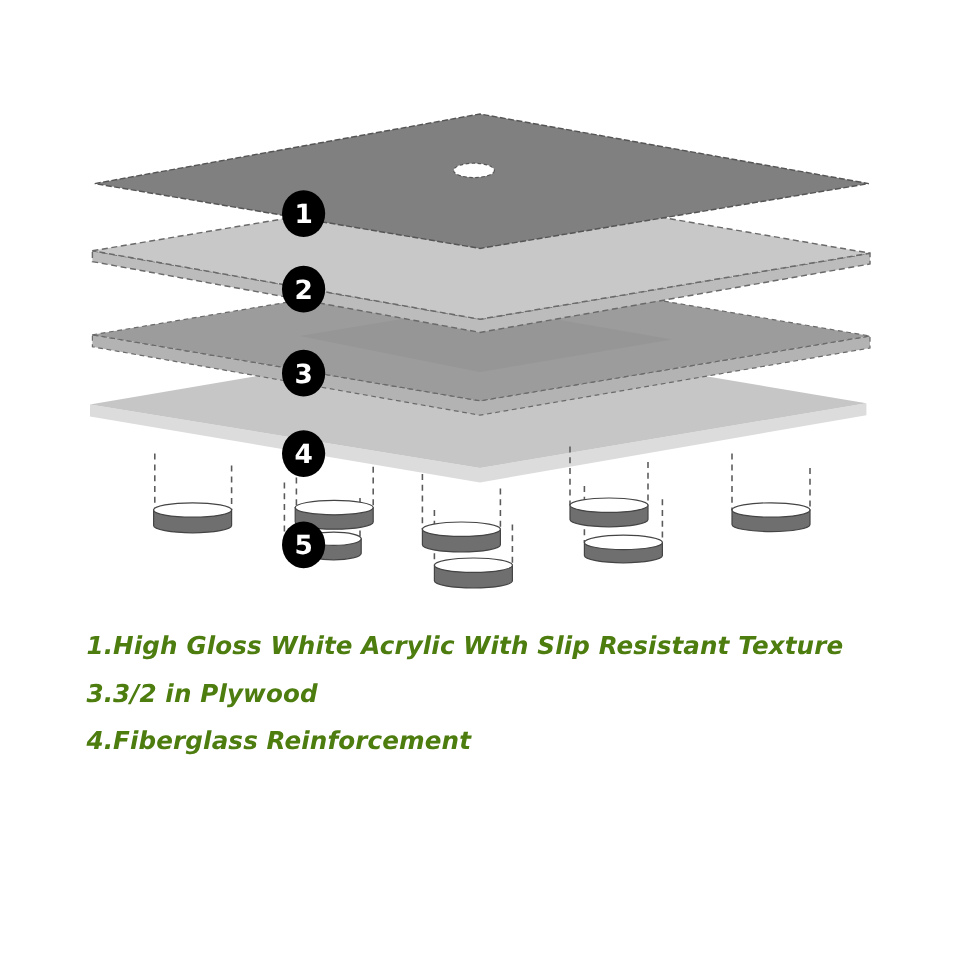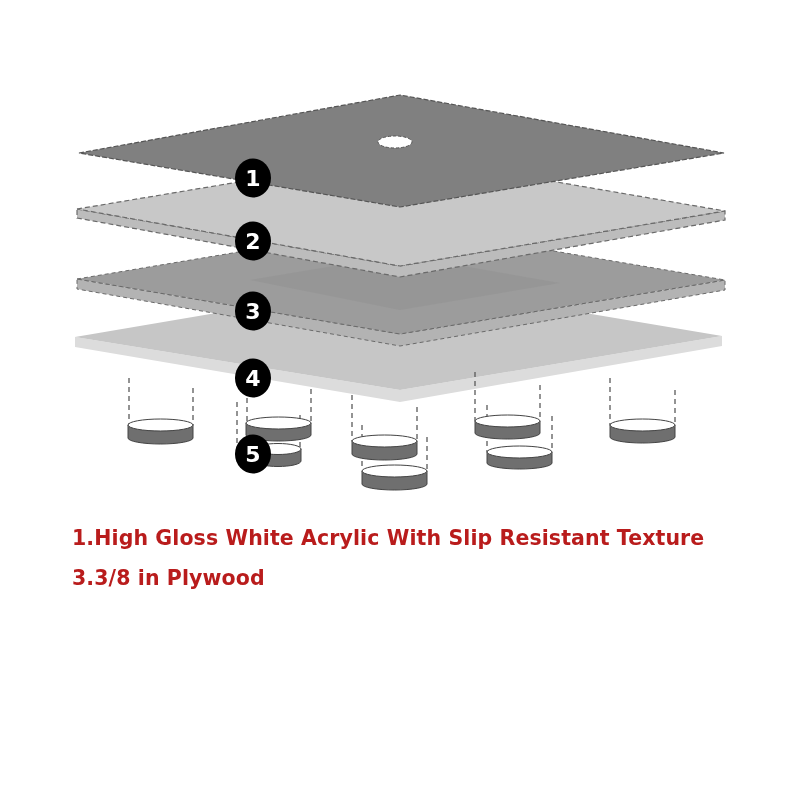--- a/index.html
+++ b/index.html
@@ -1,19 +1,19 @@
 <!DOCTYPE html>
 <html><head>
   <meta charset="utf-8">
   <style>
     html, body { margin: 0; padding: 0; background: #ffffff; }
     body { width: 800px; height: 800px; position: relative; overflow: hidden; font-family: "DejaVu Sans", sans-serif; }
     #diagram { position: absolute; left: 0; top: 0; width: 800px; height: 510px; }
     .legend { position: absolute; left: 72px; top: 520px; margin: 0; padding: 0; list-style: none; }
-    .legend li { font-family: "DejaVu Sans", sans-serif; font-weight: bold; font-size: 20.5px; color: #b91c1c; height: 39.5px; line-height: 36px; letter-spacing: 0.1px; white-space: nowrap; }
+    .legend li { font-family: "DejaVu Sans", sans-serif; font-weight: bold; font-size: 20.5px; color: #4d7c0f; height: 39.5px; line-height: 36px; letter-spacing: 0.1px; white-space: nowrap; font-style: italic; }
     .badge-text { font-family: "DejaVu Sans", sans-serif; font-weight: bold; font-size: 22px; fill: #ffffff; }
   </style>
 </head>
 <body>
 
 <svg id="diagram" viewBox="0 0 800 510" xmlns="http://www.w3.org/2000/svg">
 
   <g>
     <polygon points="75,337 400,390 722,336 722,346 400,402 75,347" fill="#dcdcdc"></polygon>
     <polygon points="75,337 400,282 722,336 400,390" fill="#c6c6c6"></polygon>
@@ -106,14 +106,15 @@
     <text class="badge-text" x="253" y="386" text-anchor="middle">4</text>
   </g>
   <g>
     <ellipse cx="253" cy="454" rx="18" ry="19.5" fill="#000"></ellipse>
     <text class="badge-text" x="253" y="462" text-anchor="middle">5</text>
   </g>
 </svg>
 
 <ul class="legend">
   <li>1.High Gloss White Acrylic With Slip Resistant Texture</li>
-  <li>3.3/8 in Plywood</li>
+  <li>3.3/2 in Plywood</li>
+  <li>4.Fiberglass Reinforcement</li>
 </ul>
 
 </body></html>

